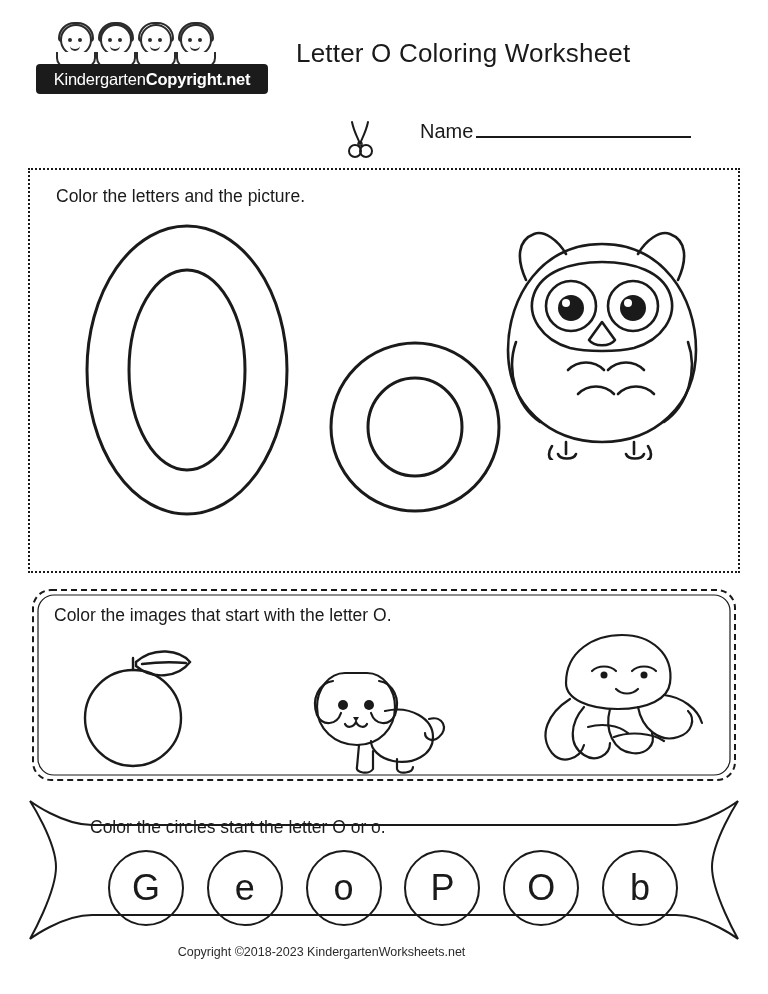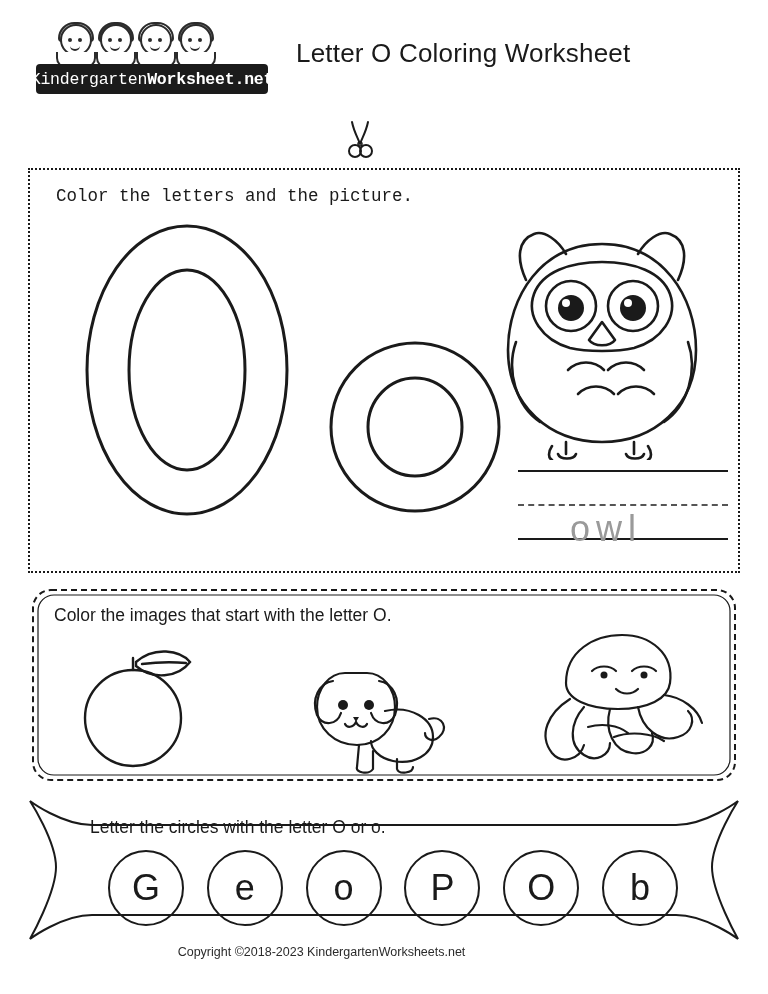--- a/index.html
+++ b/index.html
@@ -27,21 +27,20 @@
     position: absolute;
     left: 0; top: 0;
     width: 768px;
     height: 160px;
   }
   .logo-block {
     position: absolute;
     left: 36px;
     top: 22px;
     width: 248px;
-    font-family: Liberation Mono, monospace;
   }
   .logo-kids {
     position: relative;
     height: 46px;
     width: 210px;
     margin-left: 18px;
   }
   .kid {
     position: absolute;
     bottom: 0;
@@ -166,21 +165,21 @@
     width: 712px;
     height: 405px;
     border: 2px dotted #1a1a1a;
     box-sizing: border-box;
   }
   .sec-instr {
     position: absolute;
     font-size: 17.5px;
     color: #1a1a1a;
   }
-  .sec1 .sec-instr { left: 26px; top: 16px; font-family: Liberation Mono, monospace; }
+  .sec1 .sec-instr { left: 26px; top: 16px; }
 
   .letterO-big {
     position: absolute;
     left: 52px;
     top: 50px;
     width: 210px;
     height: 300px;
   }
   .letterO-small {
     position: absolute;
@@ -324,36 +323,39 @@
           <div class="hair"></div>
             <div class="head"></div>
           <div class="eye l"></div>
             <div class="eye r"></div>
             <div class="smile"></div>
           <div class="body"></div>
         </div>
       </div>
       <div class="logo-band">
         <span>Kindergarten</span>
-          <span class="bold">Worksheet</span>
+          <span class="bold">Copyright</span>
           <span class="bold">.net</span>
       </div>
     </div>
 
     <div class="title">Letter O Coloring Worksheet</div>
 
     <div class="scissors">
       <svg viewBox="0 0 44 44" width="44" height="44">
         <path d="M14 4 C16 14, 20 20, 22 26 M30 4 C28 14, 24 20, 22 26" stroke="#1a1a1a" stroke-width="2" fill="none" stroke-linecap="round"></path>
         <circle cx="17" cy="33" r="6" stroke="#1a1a1a" stroke-width="2" fill="none"></circle>
         <circle cx="28" cy="33" r="6" stroke="#1a1a1a" stroke-width="2" fill="none"></circle>
         <circle cx="22" cy="26" r="2" stroke="#1a1a1a" stroke-width="1.5" fill="none"></circle>
       </svg>
     </div>
 
+    <div class="name-row">
+      <span>Name</span><span class="line"></span>
+    </div>
   </div>
 
   <div class="sec1">
     <div class="sec-instr">Color the letters and the picture.</div>
 
     <div class="letterO-big">
       <svg viewBox="0 0 210 300" width="210" height="300">
         <ellipse cx="105" cy="150" rx="100" ry="144" fill="none" stroke="#1a1a1a" stroke-width="3"></ellipse>
         <ellipse cx="105" cy="150" rx="58" ry="100" fill="none" stroke="#1a1a1a" stroke-width="3"></ellipse>
       </svg>
@@ -395,26 +397,20 @@
           <path d="M206 132 C216 160, 206 196, 182 212"></path>
 
           <path d="M84 232 L84 244 M76 244 C78 250, 92 250, 94 244"></path>
           <path d="M152 232 L152 244 M144 244 C146 250, 160 250, 162 244"></path>
           <path d="M70 236 C66 242, 66 248, 70 250"></path>
           <path d="M166 236 C170 242, 170 248, 166 250"></path>
         </g>
       </svg>
     </div>
 
-    <div class="word-lines">
-      <div class="solid" style="top:0;"></div>
-      <div class="dashed" style="top:34px;"></div>
-      <div class="solid" style="top:68px;"></div>
-      <div class="trace-word">owl</div>
-    </div>
   </div>
 
   <div class="sec2">
     <div class="scallop">
       <svg viewBox="0 0 712 200" width="712" height="200" preserveAspectRatio="none">
         <rect x="5" y="5" width="702" height="190" rx="18" ry="18" fill="none" stroke="#1a1a1a" stroke-width="2" stroke-dasharray="6 4"></rect>
         <rect x="10" y="10" width="692" height="180" rx="16" ry="16" fill="none" stroke="#1a1a1a" stroke-width="1.2"></rect>
       </svg>
     </div>
 
@@ -481,21 +477,21 @@
     </div>
   </div>
 
   <div class="sec3">
     <svg viewBox="0 0 744 150" width="744" height="150" style="position:absolute;left:0;top:0;">
       <path d="M18 6 C18 6, 50 30, 80 30 L664 30 C694 30, 726 6, 726 6 L726 6
                C726 6, 700 46, 700 72 C700 98, 726 144, 726 144
                C726 144, 694 120, 664 120 L80 120 C50 120, 18 144, 18 144
                C18 144, 44 98, 44 72 C44 46, 18 6, 18 6 Z" fill="none" stroke="#1a1a1a" stroke-width="2"></path>
     </svg>
-    <div class="sec-instr">Letter the circles with the letter O or o.</div>
+    <div class="sec-instr">Color the circles start the letter O or o.</div>
     <div class="circles-row">
       <div class="circle-letter">G</div>
       <div class="circle-letter">e</div>
       <div class="circle-letter">o</div>
       <div class="circle-letter">P</div>
       <div class="circle-letter">O</div>
       <div class="circle-letter">b</div>
     </div>
   </div>
 

